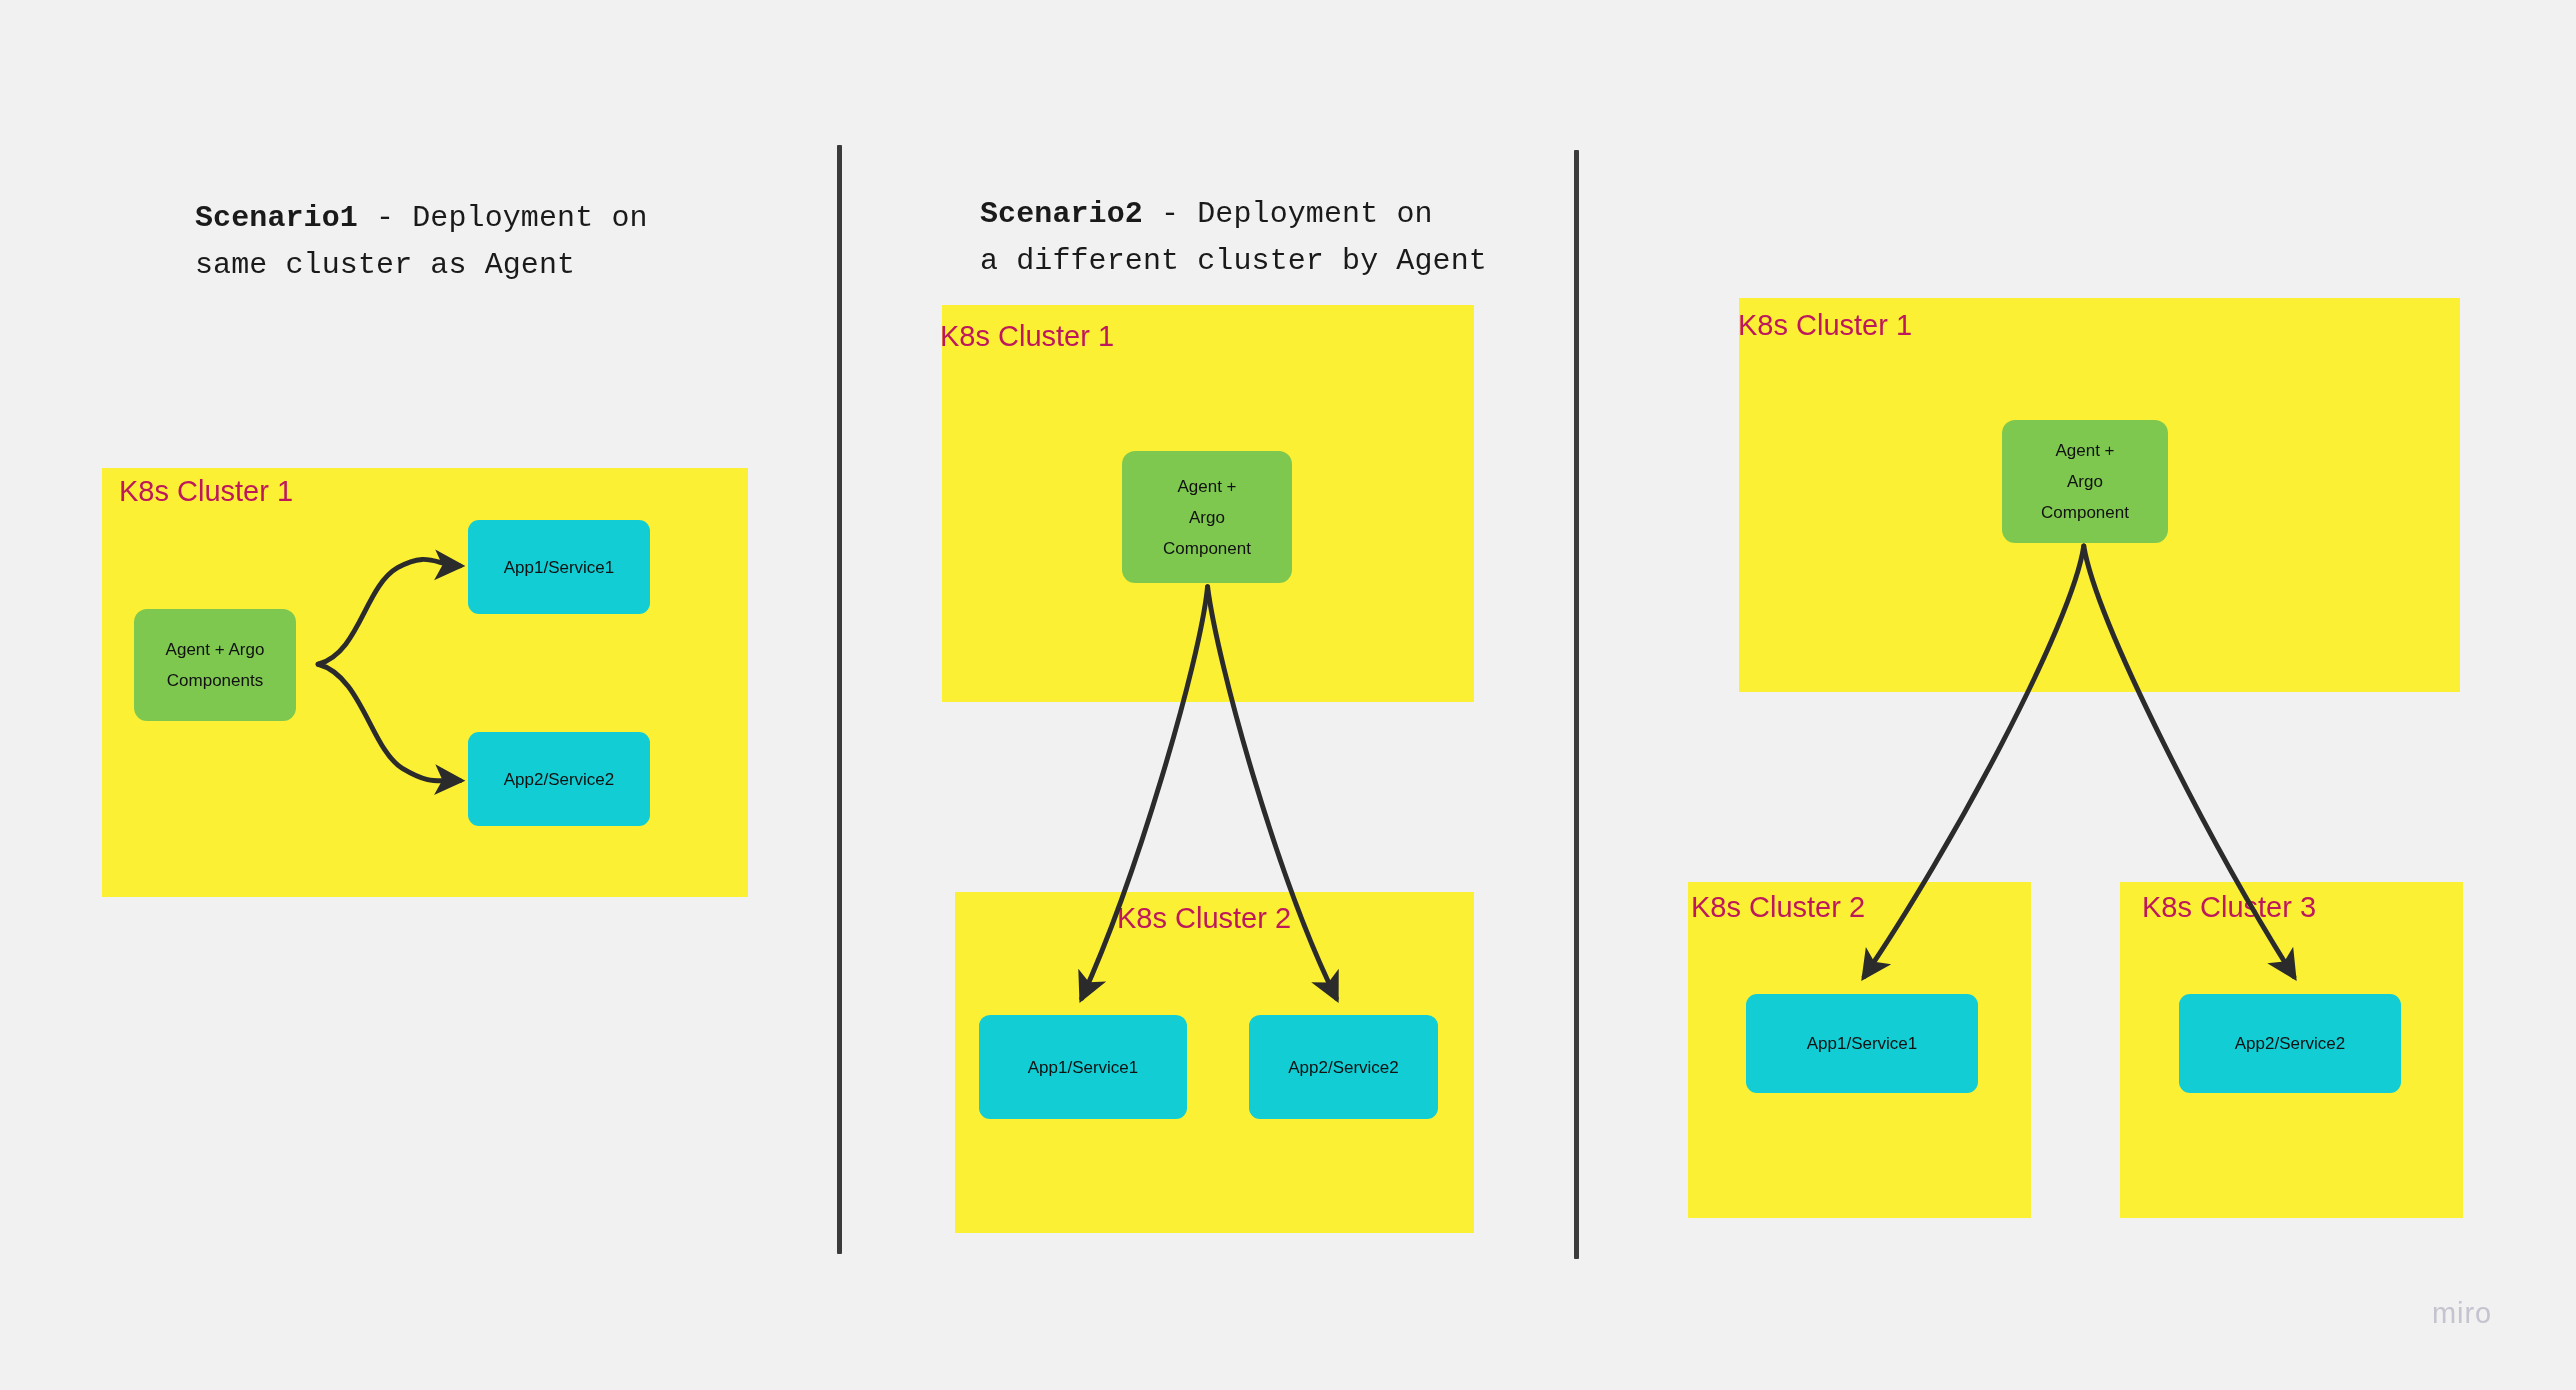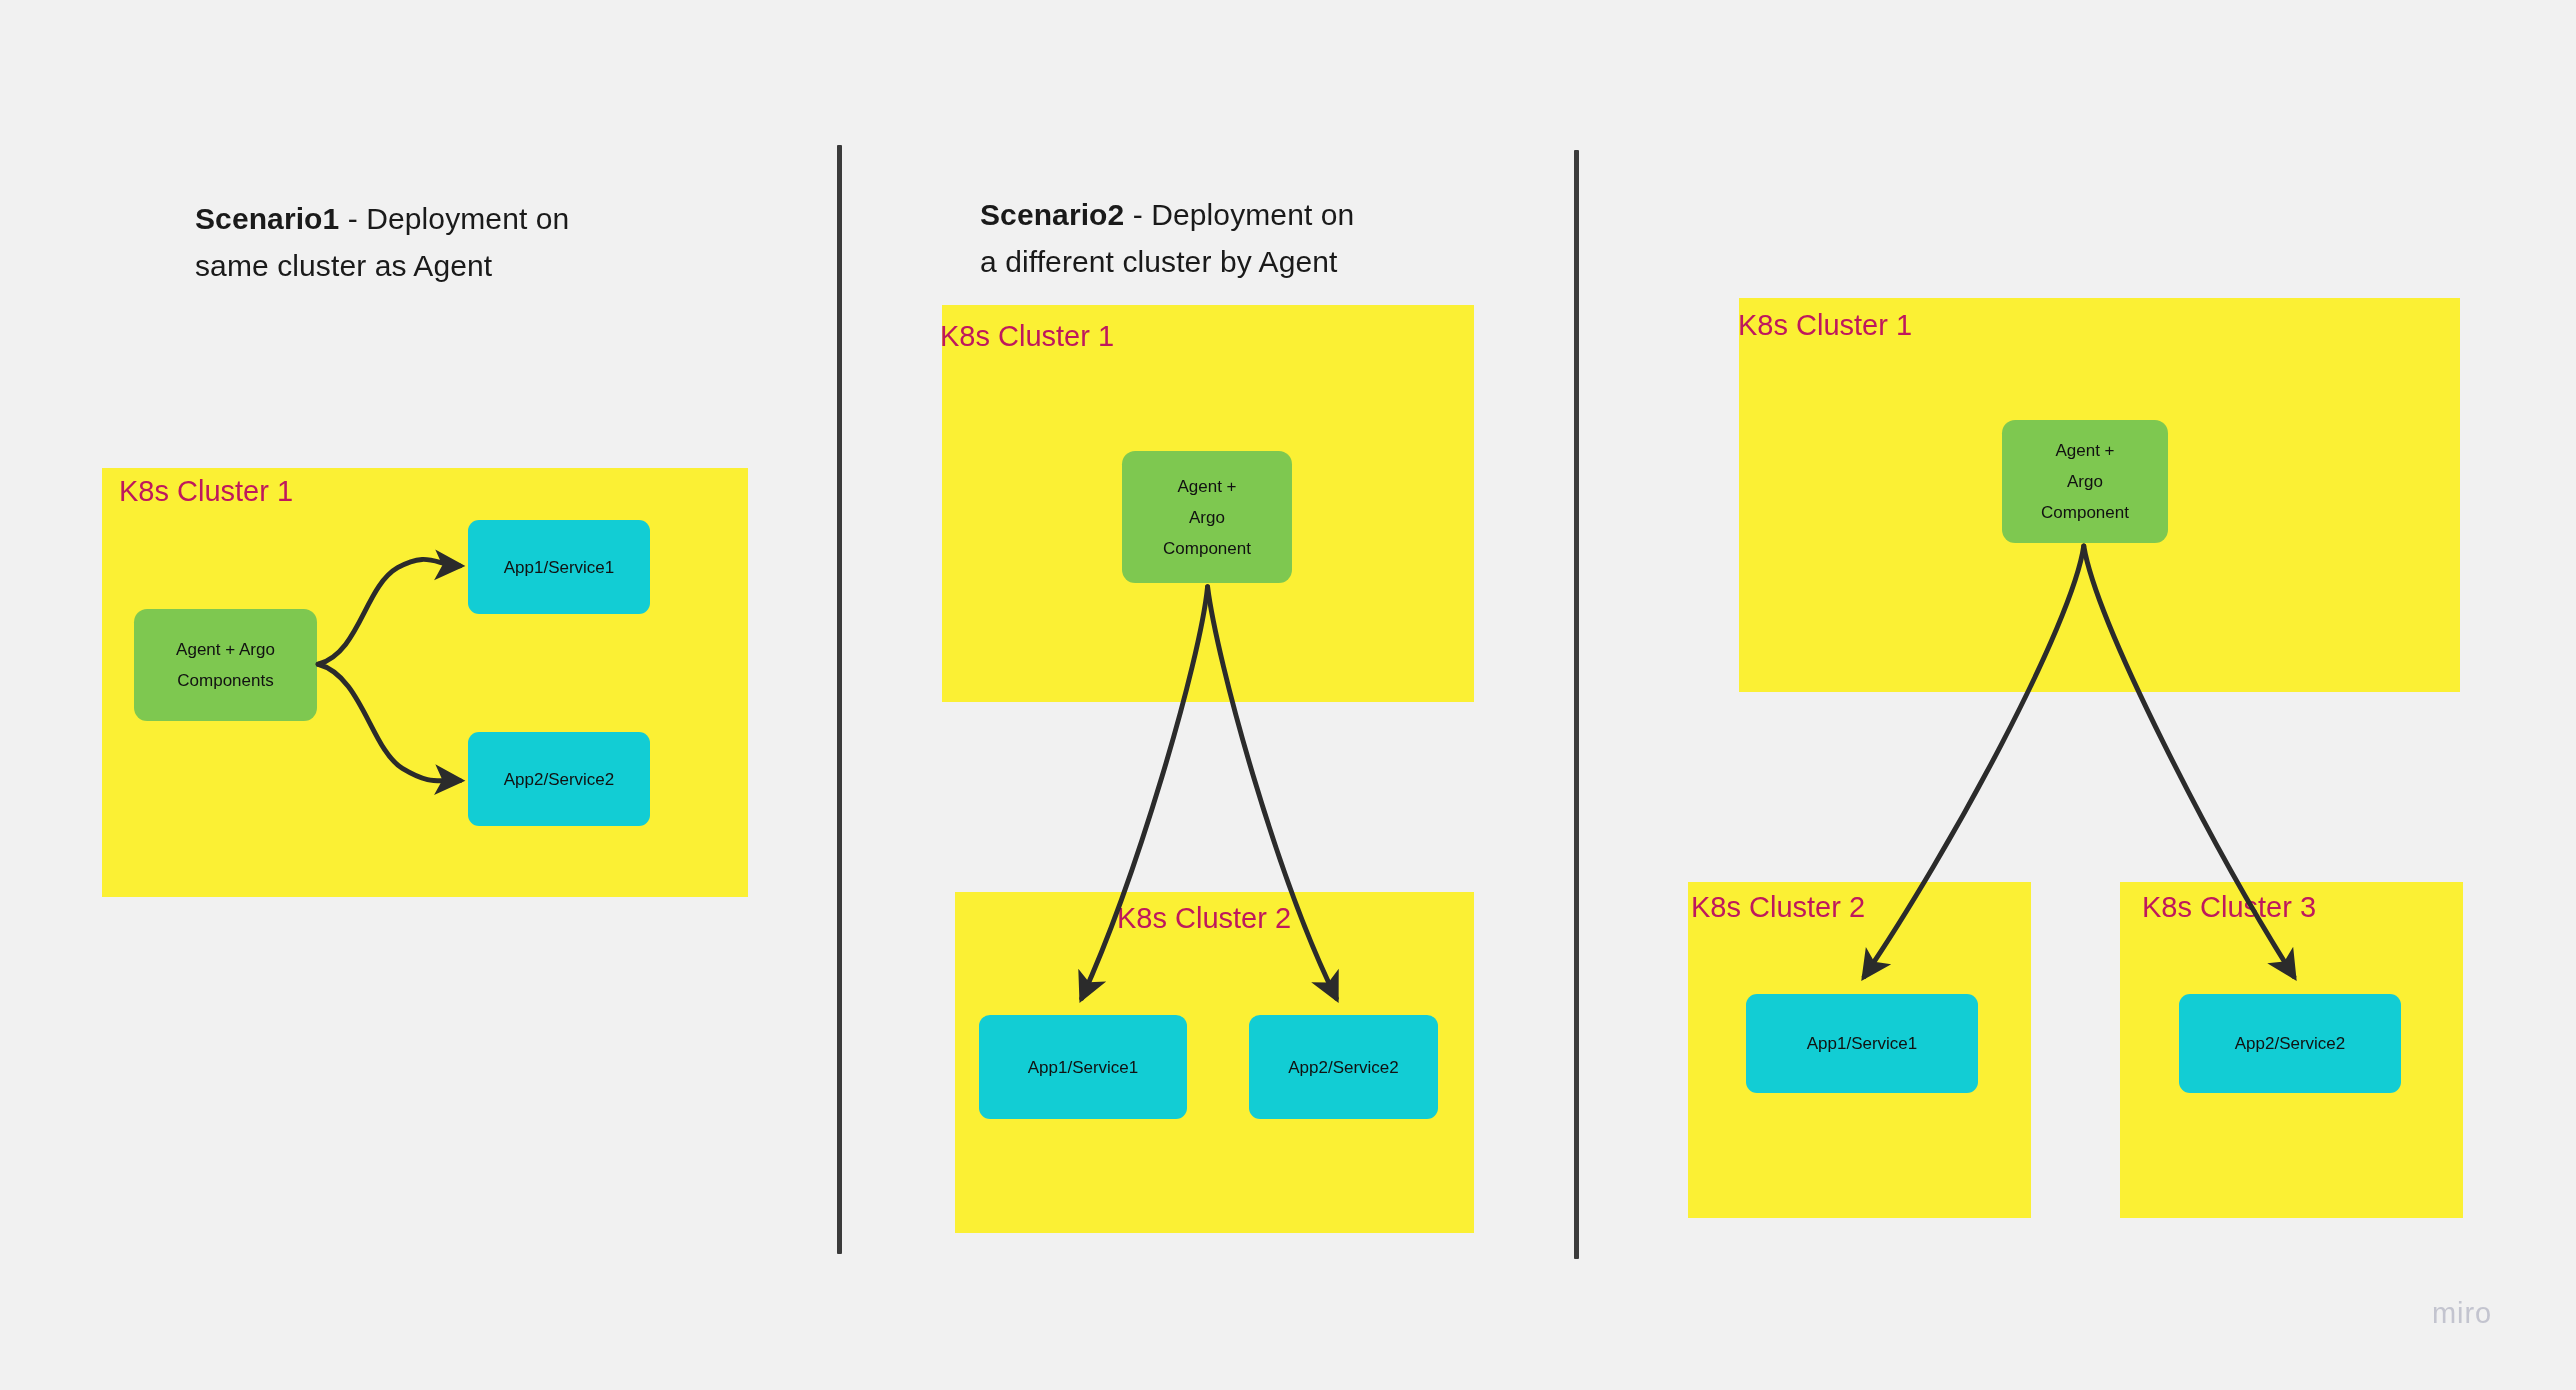--- a/index.html
+++ b/index.html
@@ -24,20 +24,21 @@
 
   
   .scenario-title {
     position: absolute;
     color: #1a1a1a;
     font-size: 30px;
     line-height: 47px;
     letter-spacing: 0.1px;
     white-space: pre-line;
     font-weight: 400;
+    font-family: Liberation Mono, monospace;
   }
   .scenario-title .strong {
     font-weight: 700;
   }
 
   
   .divider {
     position: absolute;
     width: 4.7px;
     background: #3b3b3b;
@@ -103,21 +104,21 @@
 <div id="canvas">
 
   <div class="scenario-title" style="left:195px; top:148px; width:587px;">
     <span class="strong">Scenario1</span><span> - Deployment on
 same cluster as Agent</span>
   </div>
 
   <div class="cluster" style="left:102px; top:468px; width:646px; height:429px;"></div>
   <div class="cluster-label" style="left:119px; top:474px;">K8s Cluster 1</div>
 
-  <div class="node agent" style="left:134px; top:609px; width:183px; height:112px;">Agent + Argo
+  <div class="node agent" style="left:134px; top:609px; width:162px; height:112px;">Agent + Argo
 Components</div>
 
   <div class="node app" style="left:468px; top:520px; width:182px; height:94px;">App1/Service1</div>
 
   <div class="node app" style="left:468px; top:732px; width:182px; height:94px;">App2/Service2</div>
 
   <div class="scenario-title" style="left:980px; top:144px; width:587px;">
     <span class="strong">Scenario2</span><span> - Deployment on
 a different cluster by Agent</span>
   </div>

